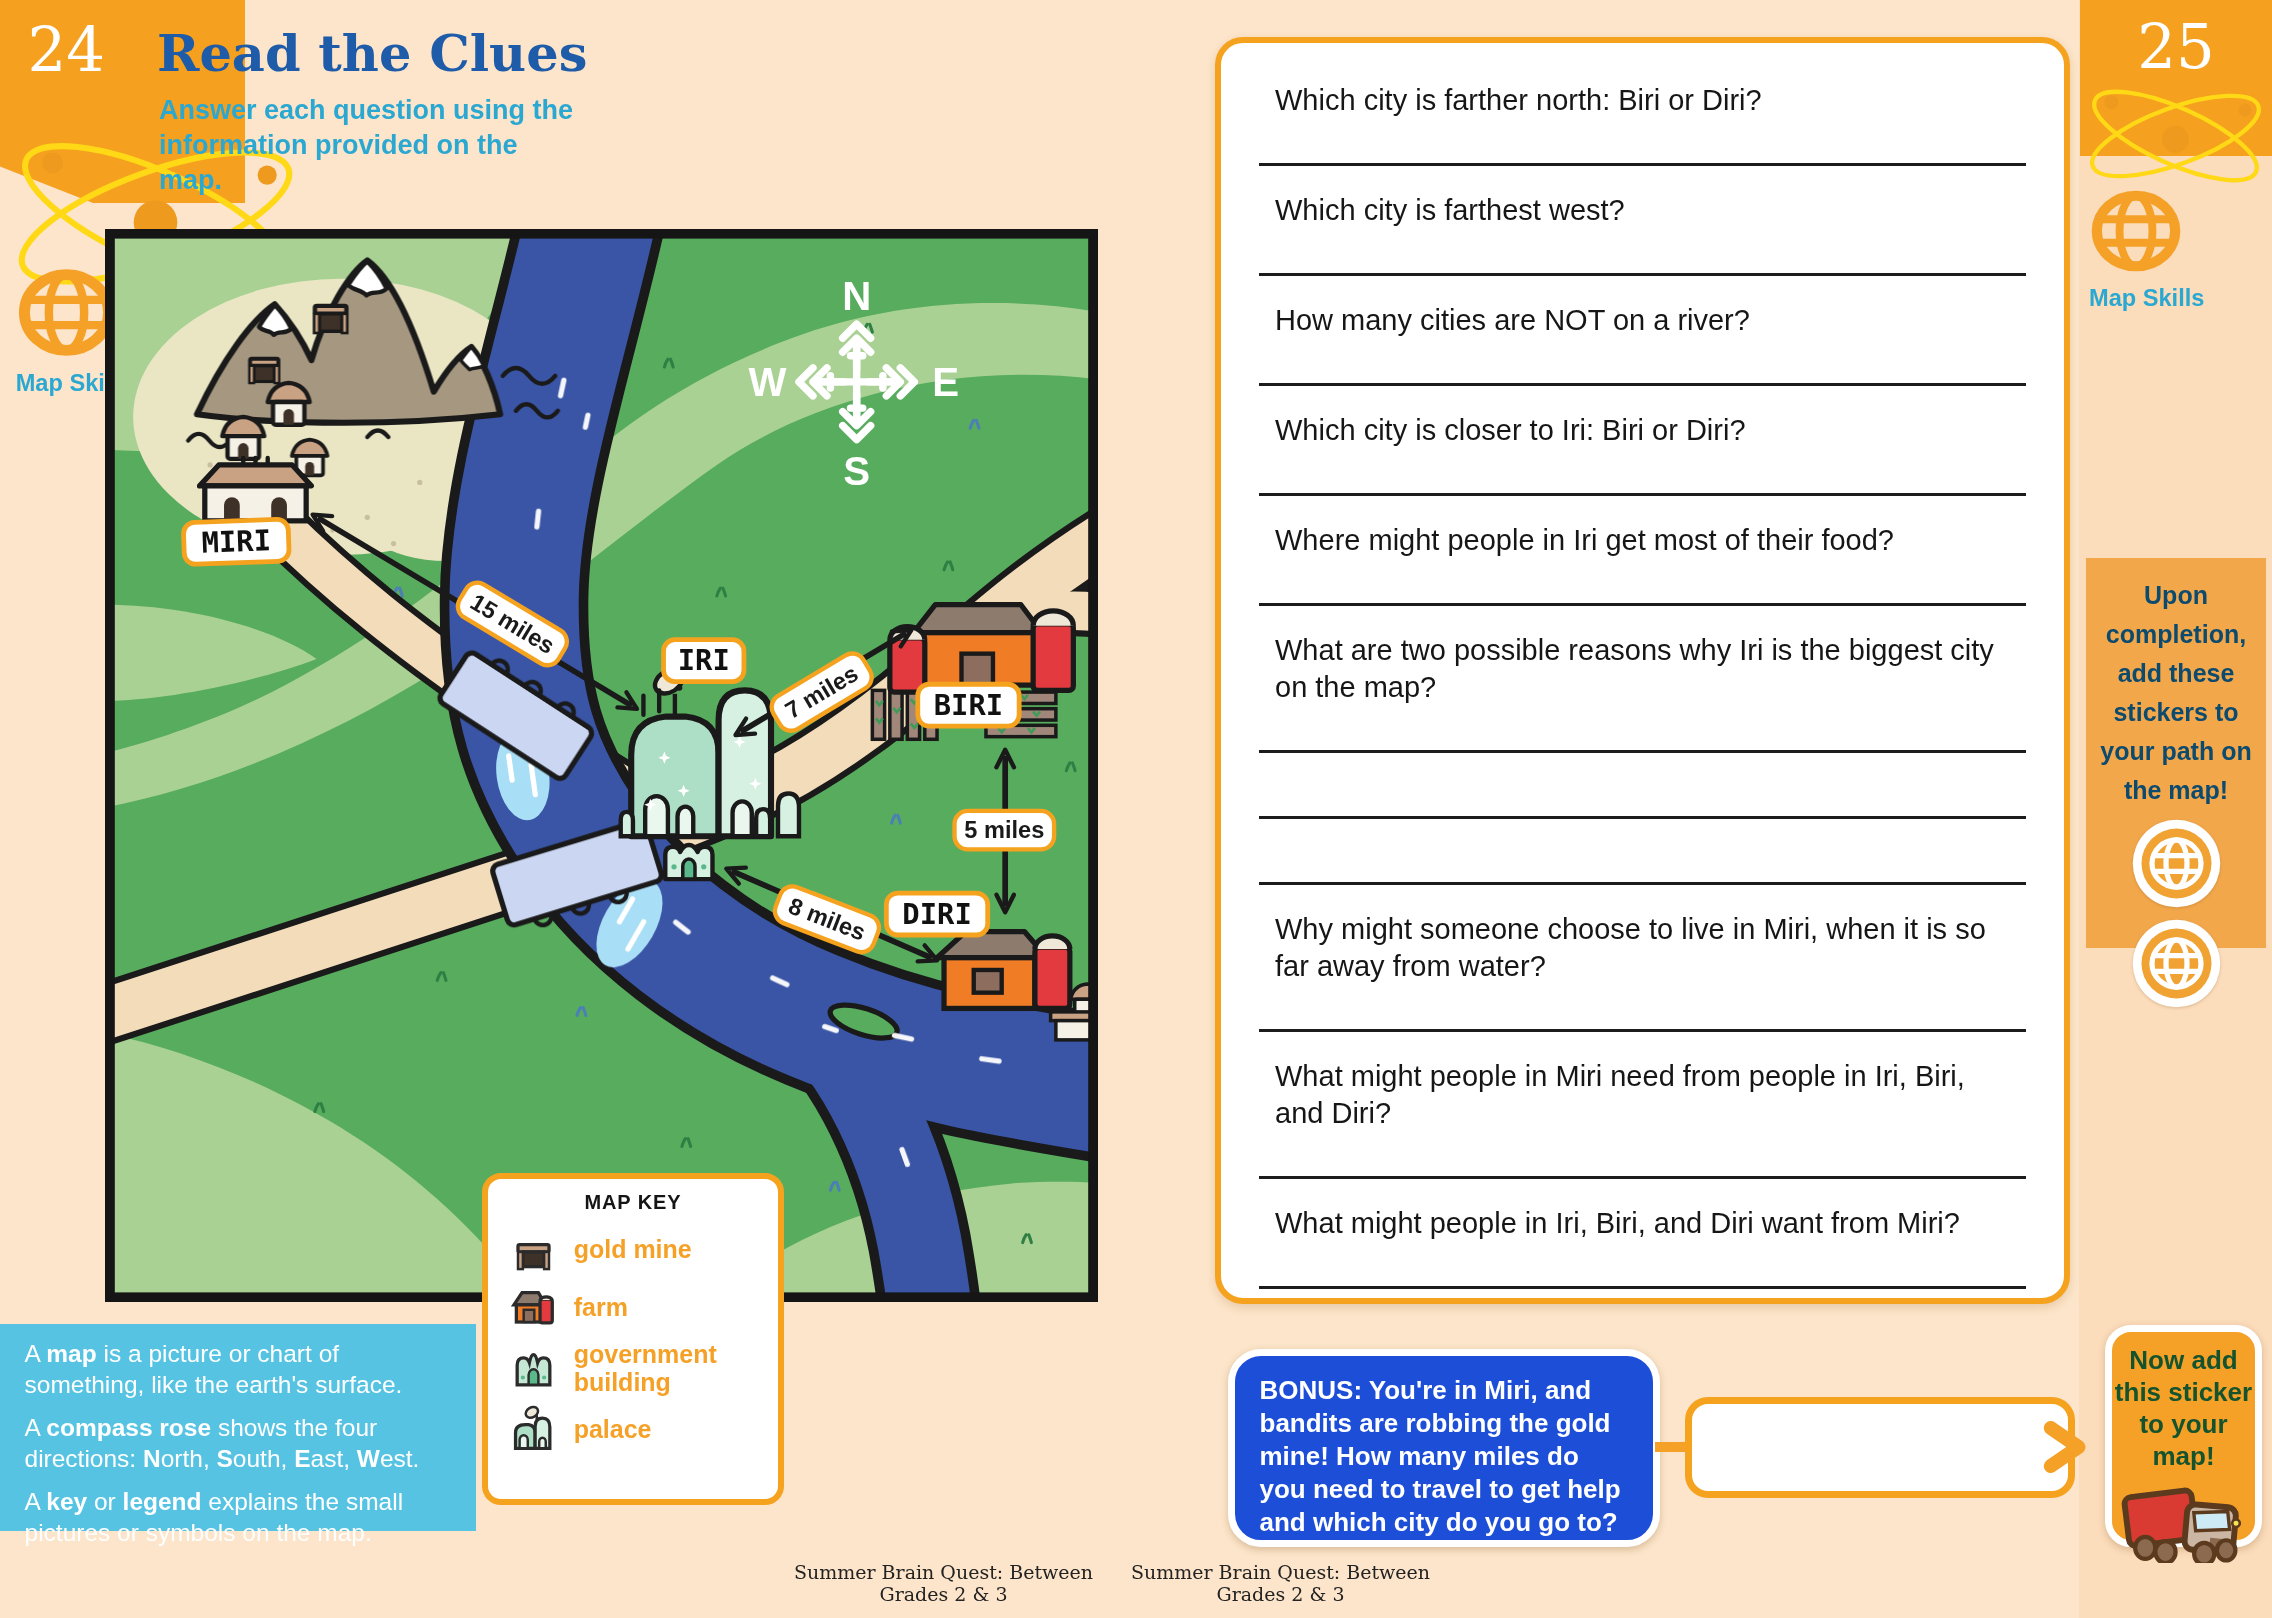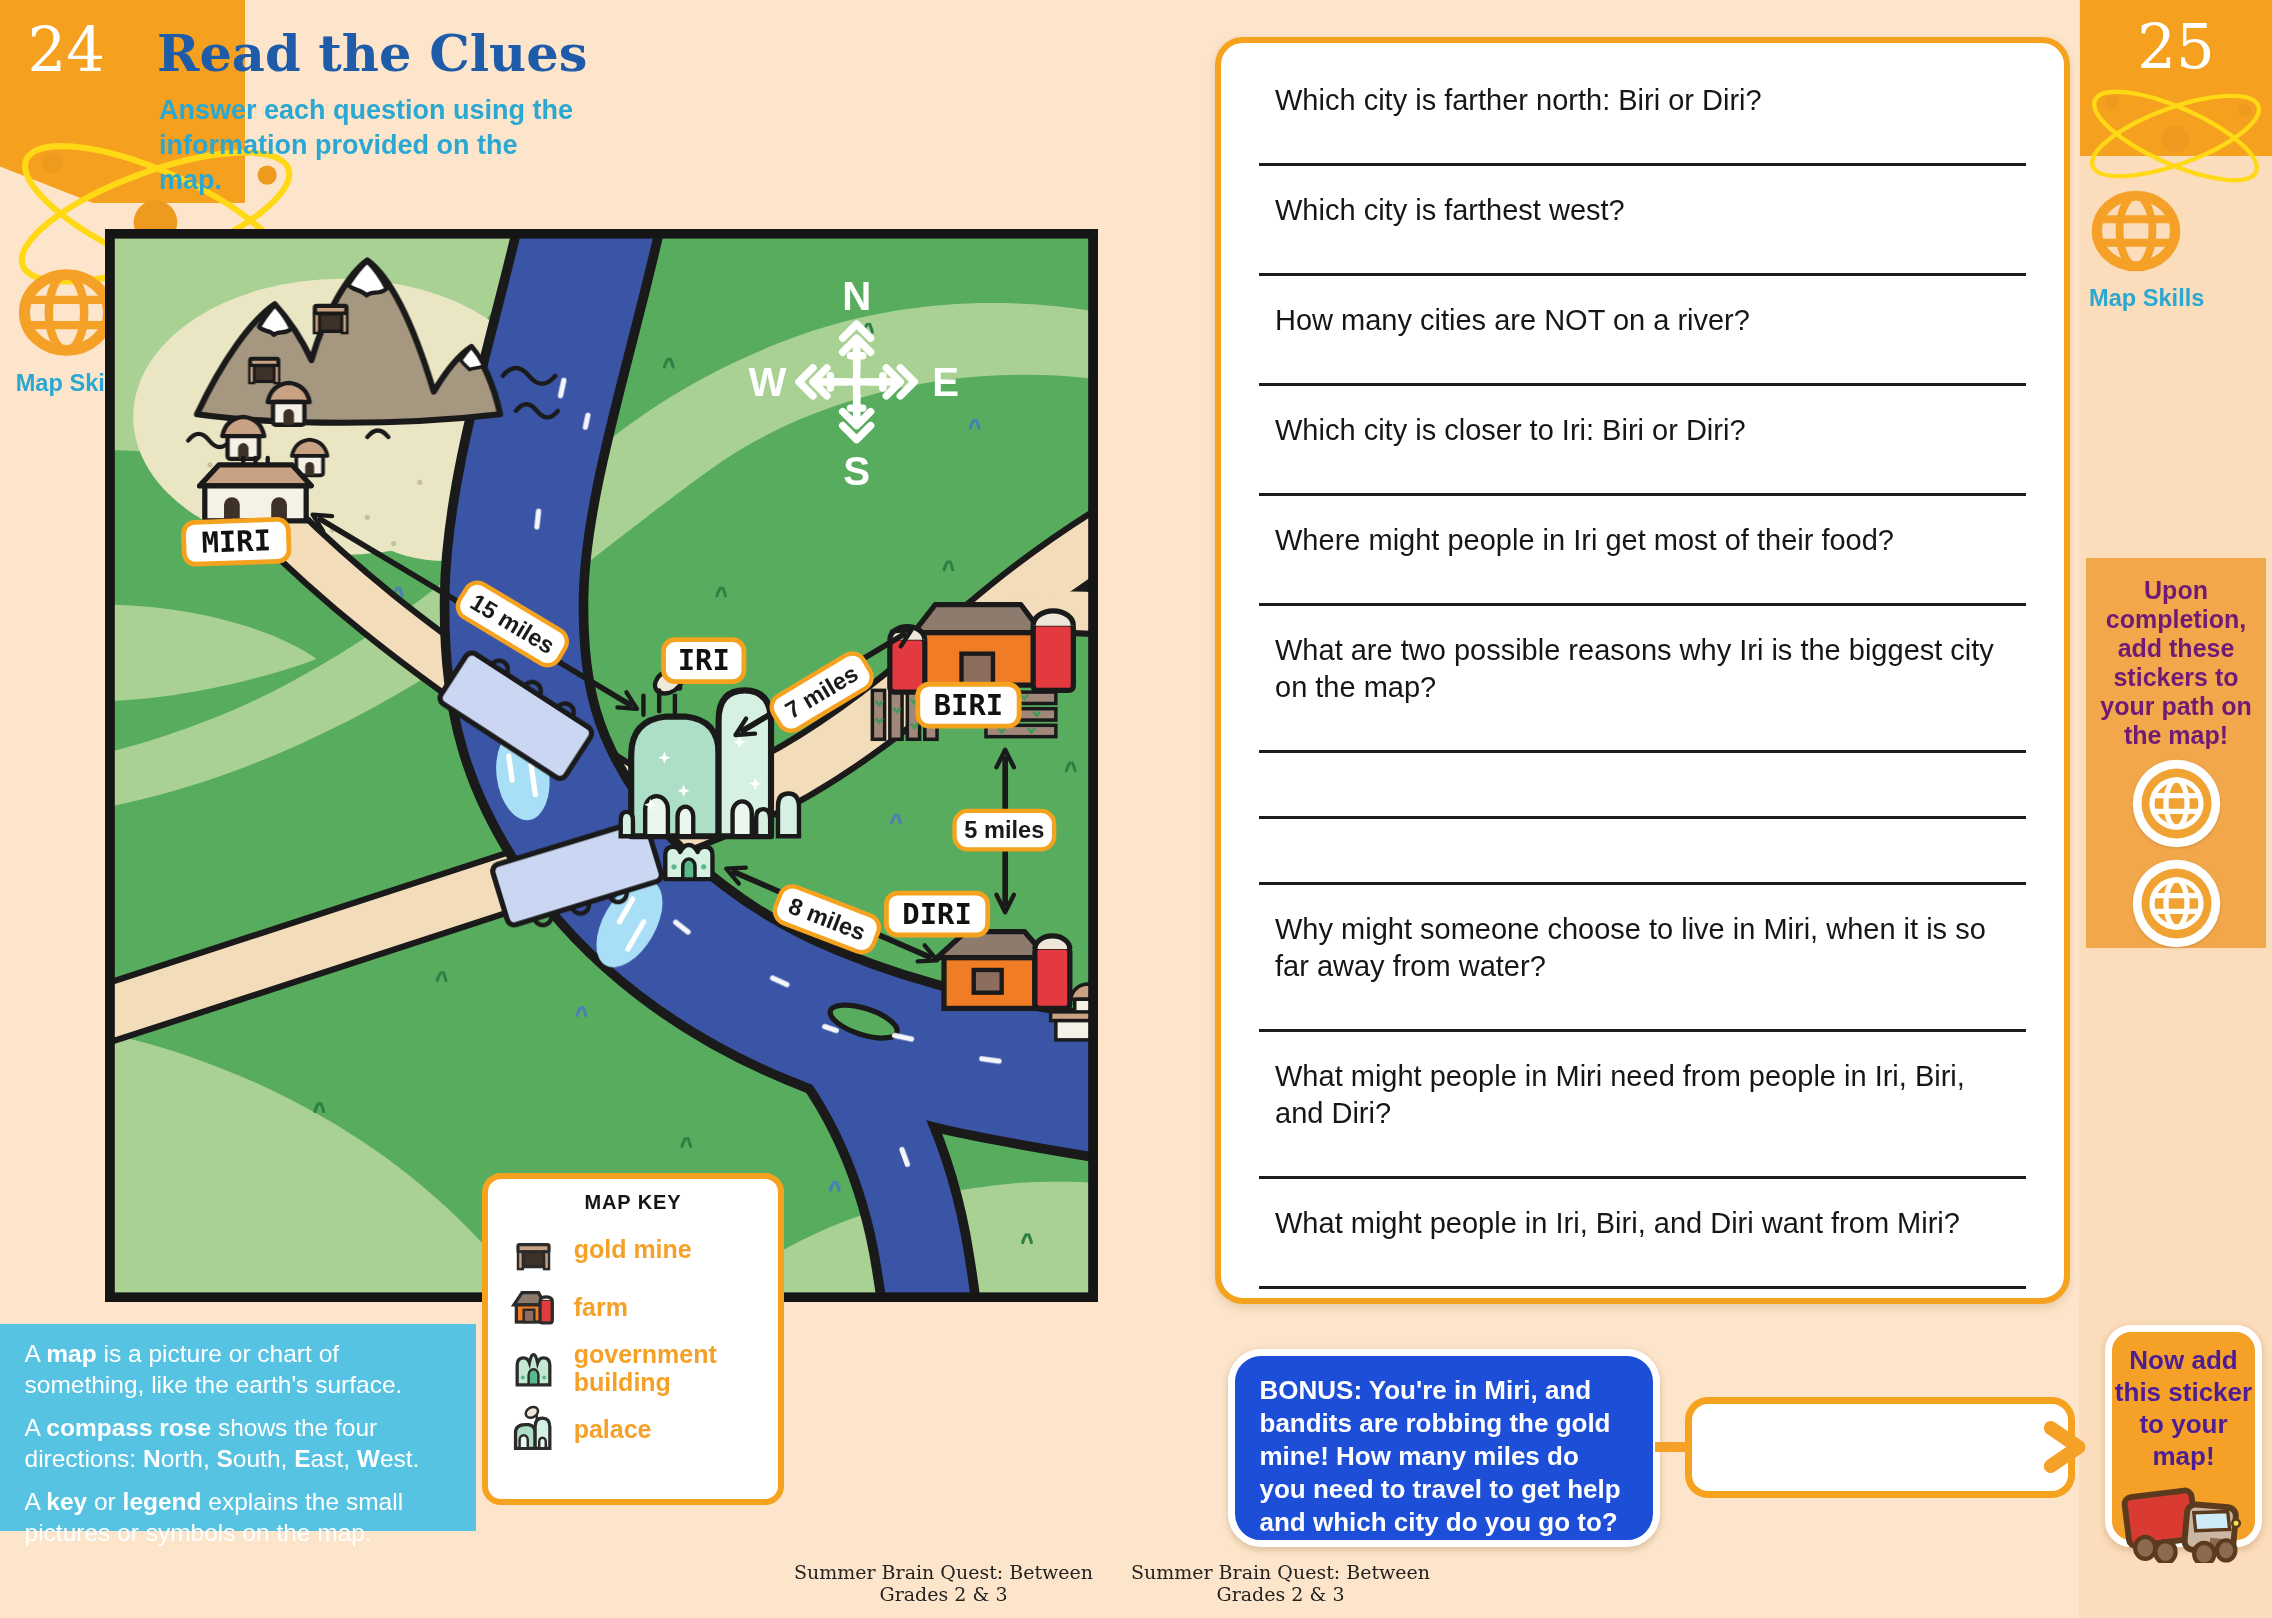--- a/index.html
+++ b/index.html
@@ -47,21 +47,21 @@
   .questions-panel{left:1215px;top:37px;width:855px;height:1267px;background:#fff;
     border:6.1px solid #F5A21F;border-radius:28px;box-sizing:border-box;
     padding:23px 38px;overflow:hidden;box-shadow:0 3.5px 8.7px rgba(150,90,20,.18);}
   .q-text{font-size:29px;line-height:37px;color:#161616;margin:16px;}
   .answer-line{border-bottom:3.5px solid #1c1c1c;margin-top:44px;}
   .answer-line.extra{margin-top:63px;}
   .q-block{margin-bottom:26px;}
   
   .completion-note{left:2086px;top:558px;width:180px;height:390px;background:#F2A74B;
     box-sizing:border-box;padding:17.5px 10.5px;text-align:center;}
-  .completion-text{color:#701a75;font-weight:bold;font-size:25px;line-height:29px;}
+  .completion-text{color:#0c4a6e;font-weight:bold;font-size:25px;line-height:39px;}
   .globe-sticker{width:91px;height:91px;margin:8.7px auto 0;}
   .globe-sticker svg{width:91px;height:91px;filter:drop-shadow(0 1.7px 1.7px rgba(120,70,10,.25));}
   
   .brain-box{left:0;top:1324px;width:476px;height:295px;}
   .bb-head{height:87px;background:#17A7CB;display:flex;align-items:center;justify-content:center;}
   .bb-title{font-family:"DejaVu Serif",serif;font-size:47px;color:#fff;}
   .bb-body{height:207px;background:#56C3E3;box-sizing:border-box;padding:14px 24.5px 0 24.5px;}
   .bb-p{color:#fff;font-size:24.5px;line-height:31px;margin:0 0 12.2px 0;font-weight:500;}
   .bb-p b{font-weight:bold;}
   
@@ -69,21 +69,21 @@
     border:7.9px solid #fff;border-radius:33px;box-sizing:border-box;padding:17.5px 24.5px;
     color:#fff;font-weight:bold;font-size:26px;line-height:33px;
     box-shadow:0 2.6px 7px rgba(120,70,10,.25);}
   .bonus-connector{left:1655px;top:1442px;width:38px;height:9.6px;background:#F5A127;}
   .bonus-answer{left:1685px;top:1397px;width:390px;height:101px;background:#fff;
     border:7px solid #F5A21F;border-radius:23px;box-sizing:border-box;}
   .arrow-chevron{left:2042px;top:1421px;width:47px;height:52px;}
   .sticker-card{left:2105px;top:1325px;width:157px;height:222px;background:#F5A127;
     border:7px solid #fff;border-radius:26px;box-sizing:border-box;padding-top:12.2px;
     text-align:center;box-shadow:0 2.6px 7px rgba(120,70,10,.25);}
-  .sticker-card-text{color:#4c1d95;font-weight:bold;font-size:26px;line-height:32px;padding:0 1px;}
+  .sticker-card-text{color:#14532d;font-weight:bold;font-size:26px;line-height:32px;padding:0 1px;}
   .sticker-card svg.truck{width:136px;height:91px;margin-top:0px;}
 </style>
 </head>
 <body>
 
 <div class="spread">
 
   <div class="abs right-strip"></div>
 
   <div class="abs corner-left"></div>

